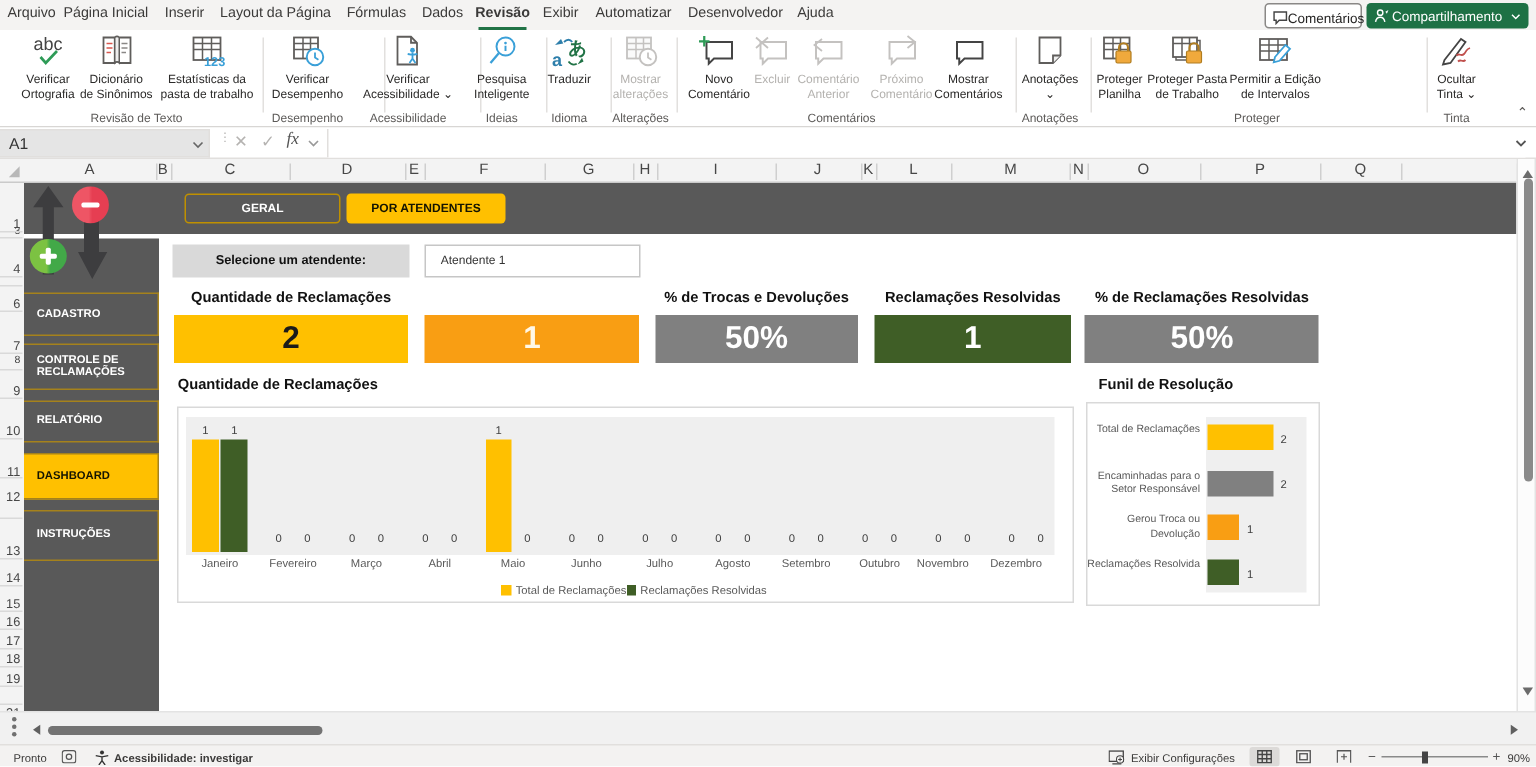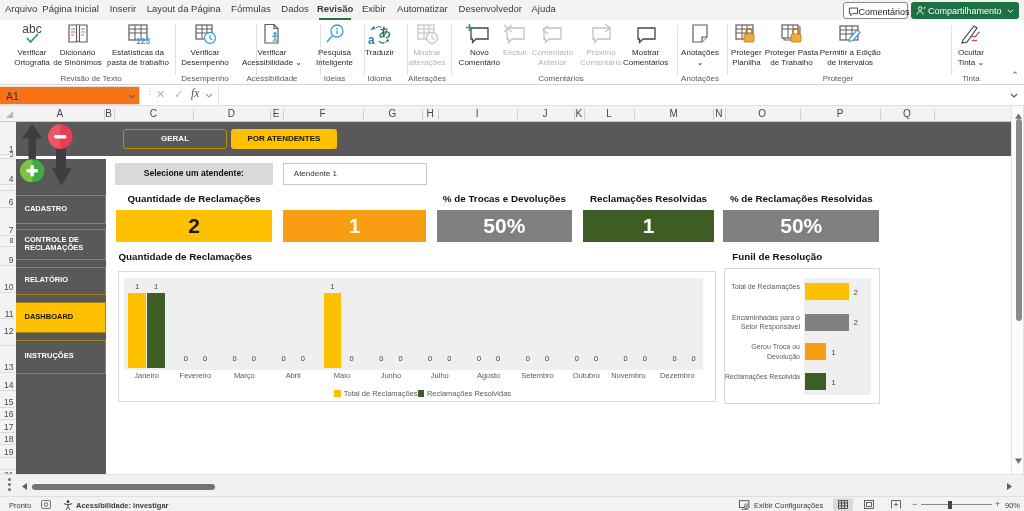--- a/index.html
+++ b/index.html
@@ -225,21 +225,21 @@
     </div>
 <div class="rbtn" style="left:946.0px;width:50px">
       <div style="height:23px"><svg width="24" height="23" viewBox="0 0 24 23">
           <path d="M4 17L15 3l3 2L8 19l-5 1z" fill="#fff" stroke="#444" stroke-width="1.2"></path>
           <path d="M12 14c2-2 3 1 5-1s1-3 4-4M13 18c2-2 3 1 5-1" stroke="#c0504d" stroke-width="1.2" fill="none"></path>
         </svg></div>
       <div class="rlbl">Ocultar<br>Tinta ⌄</div>
     </div>
 </div>
 <div class="a fbar">
-<div class="a" style="left:0;top:1px;width:140px;height:19px;background:#f97316;border:1px solid #e1dfdd;border-left:none">
+<div class="a" style="left:0;top:1px;width:140px;height:19px;background:#e5e5e5;border:1px solid #e1dfdd;border-left:none">
 <div class="a" style="left:6px;top:3px;font-size:10.5px;color:#333">A1</div>
 <svg class="a" style="left:128px;top:7px" width="8" height="6" viewBox="0 0 8 6">
         <path d="M1 1l3 3 3-3" stroke="#666" fill="none" stroke-width="1.1"></path>
       </svg>
     </div>
 <div class="a" style="left:146px;top:5px;width:3px;height:11px;color:#b5b3b1;font-size:8px;line-height:4px">⋮</div>
 <div class="a" style="left:156px;top:3px;font-size:11px;color:#b5b3b1">✕</div>
 <div class="a" style="left:174px;top:3px;font-size:11px;color:#b5b3b1">✓</div>
 <div class="a" style="left:191px;top:2px;font-size:11.5px;font-style:italic;color:#555;font-family:'Liberation Serif',serif">fx</div>
 <svg class="a" style="left:205px;top:8px" width="8" height="6" viewBox="0 0 8 6">

